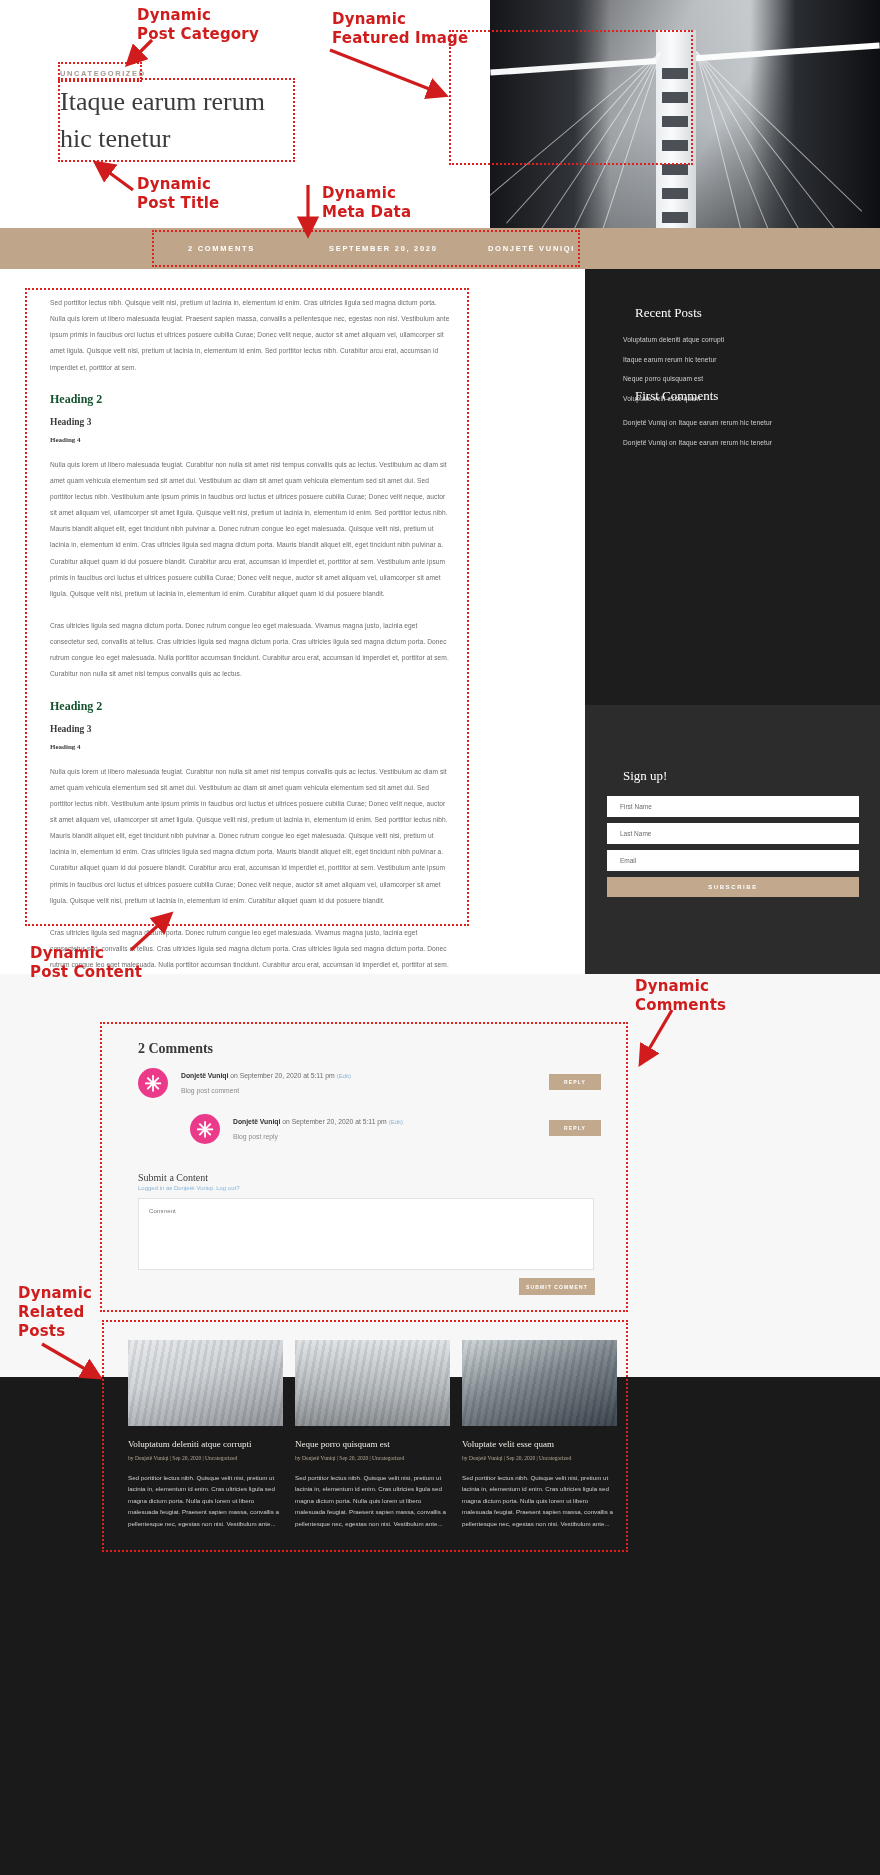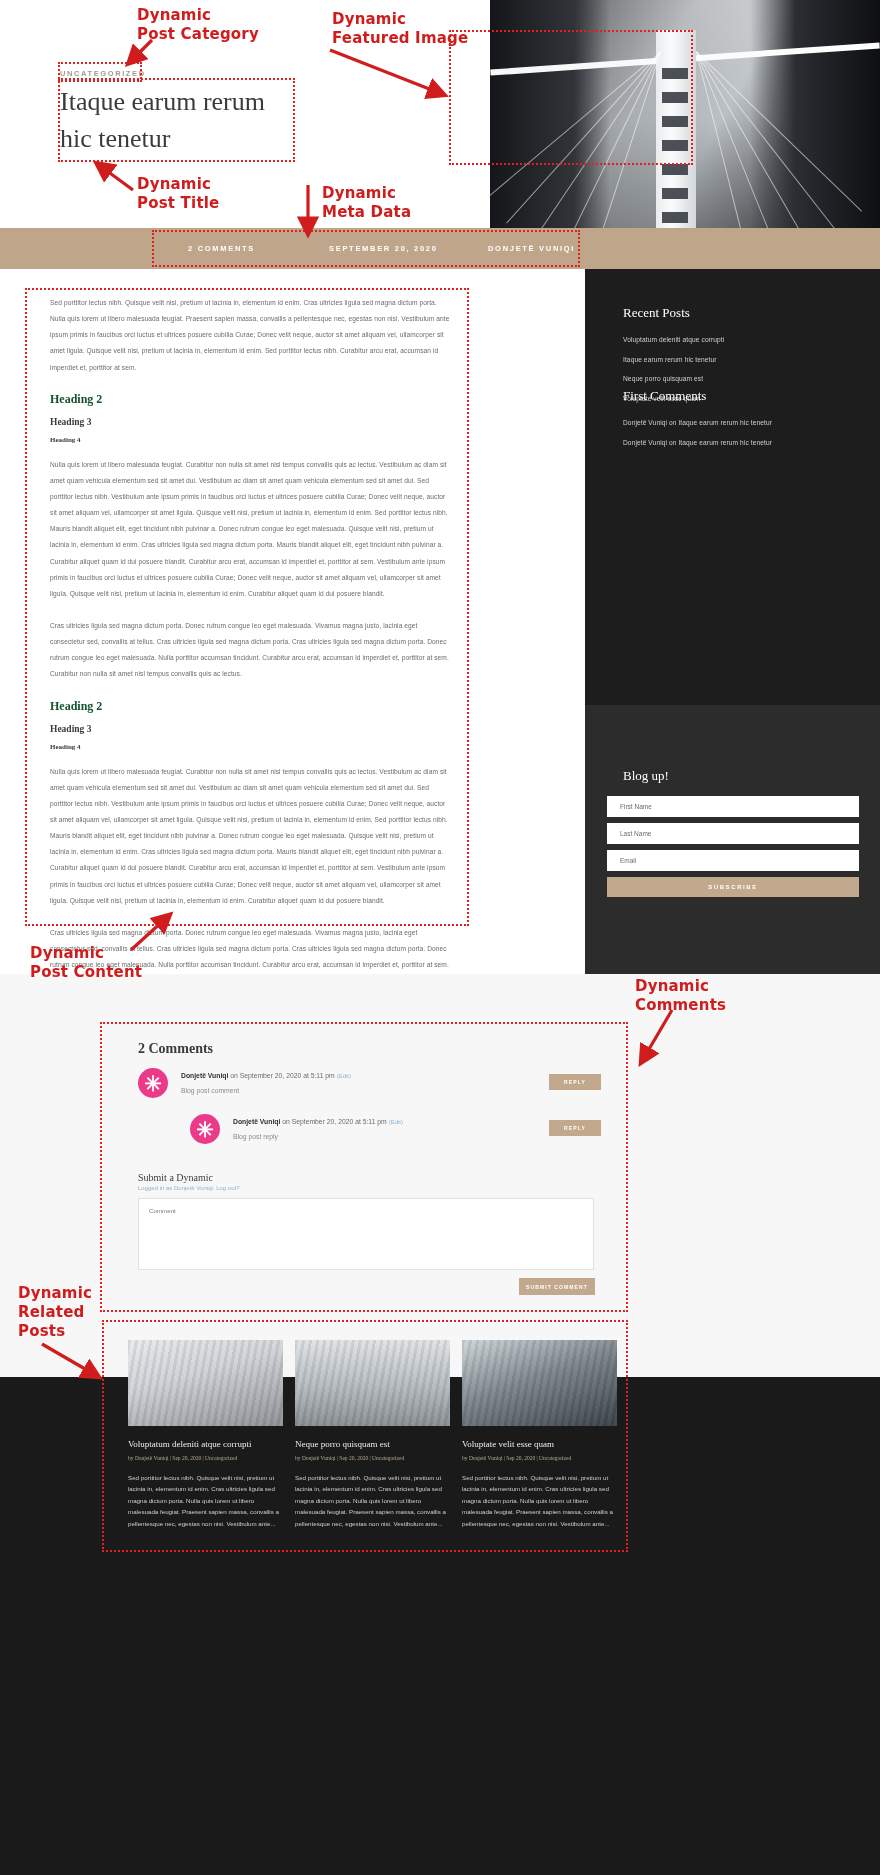--- a/index.html
+++ b/index.html
@@ -79,20 +79,21 @@
     text-align:left; letter-spacing:.08px;
   }
   .article h2 { font-family:"Liberation Serif",serif; font-size:12px; color:#14532d; font-weight:600; margin:14px 0 10px; }
   .article h3 { font-family:"Liberation Serif",serif; font-size:9.5px; color:#3b3b3b; font-weight:600; margin:0 0 9px; }
   .article h4 { font-family:"Liberation Serif",serif; font-size:7px; color:#3b3b3b; font-weight:600; margin:0 0 13px; }
 
   
   .w-title {
     font-family:"Liberation Serif",serif; color:#fff; font-size:13px; font-weight:400;
     margin-bottom:16px;
+    margin-left:12px;
   }
   .widget { position:absolute; left:38px; width:220px; }
   .w-link { display:block; font-size:6.6px; color:#cfcfcf; line-height:1; margin-bottom:13px; letter-spacing:.1px; }
 
   .signup-box {
     position:absolute; left:585px; top:705px; width:295px; height:269px; background:#2c2c2c;
   }
   .signup-box h3 {
     position:absolute; left:38px; top:63px; font-family:"Liberation Serif",serif;
     color:#fff; font-size:13px; font-weight:400;
@@ -225,21 +226,21 @@
     </div>
     <div class="widget" style="top:119px">
       <div class="w-title">First Comments</div>
       <a class="w-link">Donjetë Vuniqi on Itaque earum rerum hic tenetur</a>
       <a class="w-link">Donjetë Vuniqi on Itaque earum rerum hic tenetur</a>
     </div>
   </div>
 </div>
 
 <div class="signup-box">
-  <h3>Blog up!</h3>
+  <h3>Sign up!</h3>
   <div class="field" style="top:91px">First Name</div>
   <div class="field" style="top:118px">Last Name</div>
   <div class="field" style="top:145px">Email</div>
   <button class="subscribe-btn" style="top:172px">SUBSCRIBE</button>
 </div>
 
 <div class="comments-zone">
   <div class="comments-card">
     <h2 class="c-head">2 Comments</h2>
   </div>
@@ -256,21 +257,21 @@
 
 <div class="comment" style="left:190px; top:1114px; width:380px;">
   <div class="avatar">✳</div>
   <div style="margin-left:13px; padding-top:4px;">
     <div class="c-meta"><b>Donjetë Vuniqi</b><span> on September 20, 2020 at 5:11 pm </span><a class="c-edit">(Edit)</a></div>
     <div class="c-body">Blog post reply</div>
   </div>
 </div>
 <button class="reply-btn" style="left:549px; top:1120px;">REPLY</button>
 
-<div class="submit-h">Submit a Dynamic</div>
+<div class="submit-h">Submit a Content</div>
 <div class="logged">Logged in as Donjetë Vuniqi. Log out?</div>
 <div class="comment-box">Comment</div>
 <button class="submit-btn">SUBMIT COMMENT</button>
 
 <div class="related-zone"></div>
 
 <div class="rp" style="left:128px; top:1340px;">
   <div class="rp-img img-a"></div>
   <div class="rp-title">Voluptatum deleniti atque corrupti</div>
   <div class="rp-meta">by Donjetë Vuniqi | Sep 20, 2020 | Uncategorized</div>

